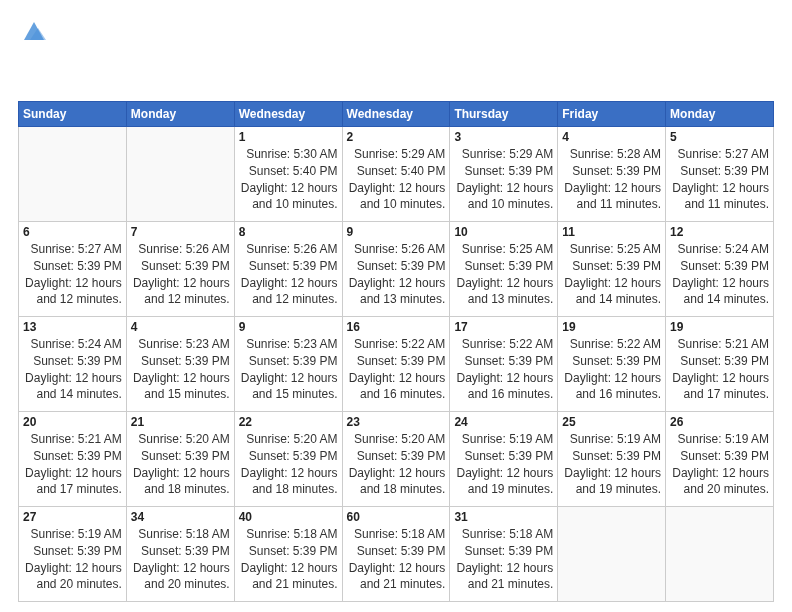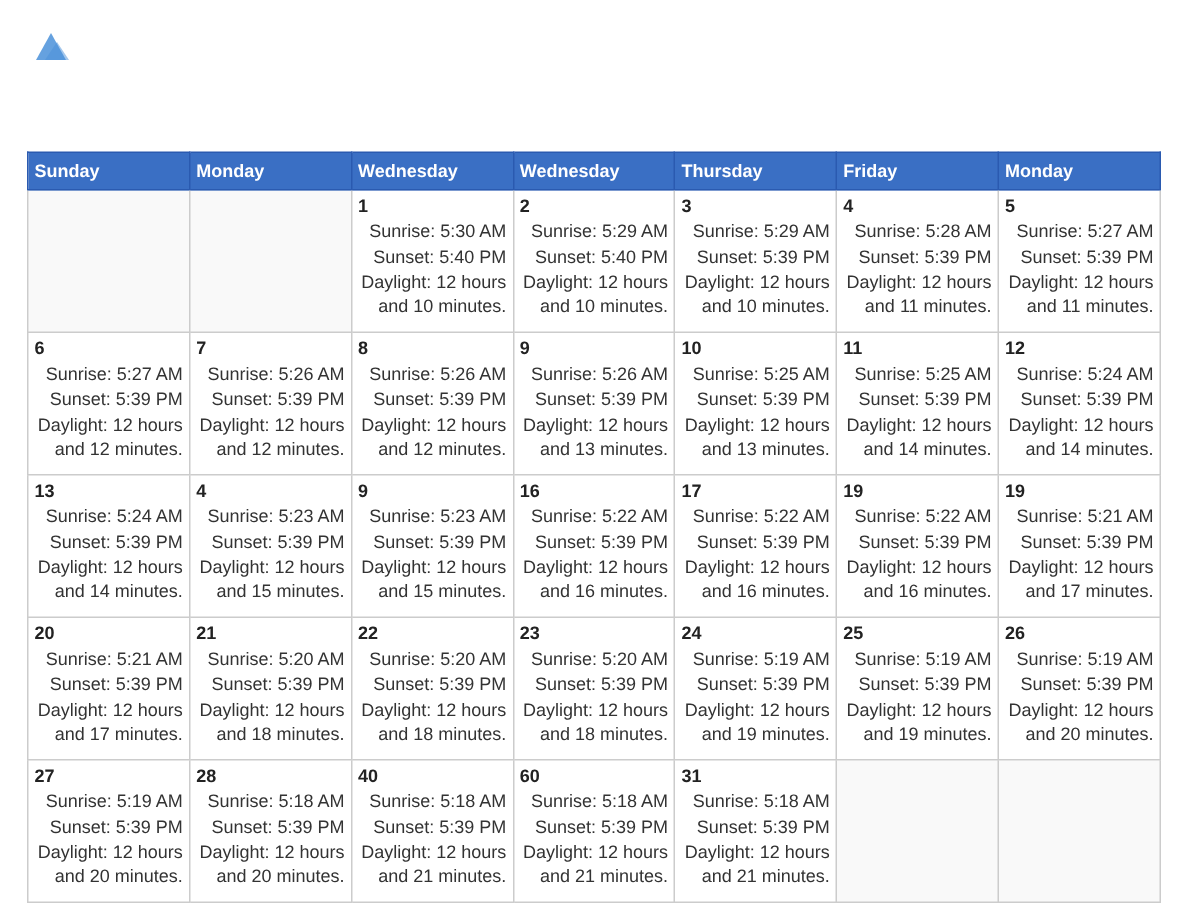--- a/index.html
+++ b/index.html
@@ -301,21 +301,21 @@
           </td>
         </tr>
         <tr>
           <td>
             <span class="day-number">27</span>
             <div class="day-info">Sunrise: 5:19 AM
 Sunset: 5:39 PM
 Daylight: 12 hours and 20 minutes.</div>
           </td>
           <td>
-            <span class="day-number">28</span>
+            <span class="day-number">34</span>
             <div class="day-info">Sunrise: 5:18 AM
 Sunset: 5:39 PM
 Daylight: 12 hours and 20 minutes.</div>
           </td>
           <td>
             <span class="day-number">40</span>
             <div class="day-info">Sunrise: 5:18 AM
 Sunset: 5:39 PM
 Daylight: 12 hours and 21 minutes.</div>
           </td>

